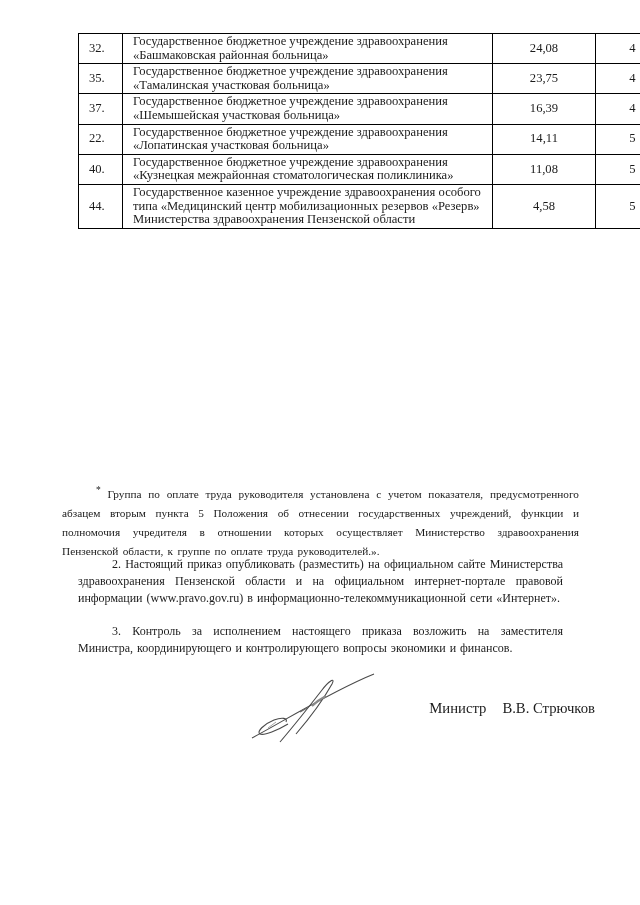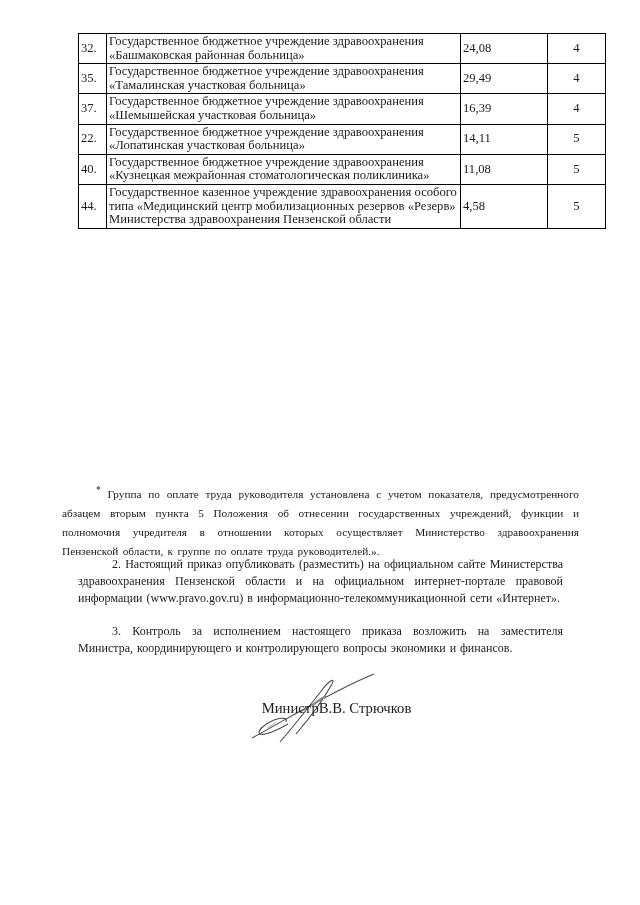--- a/index.html
+++ b/index.html
@@ -18,26 +18,26 @@
     position: absolute;
     left: 78px; top: 33px;
     width: 519px;
     border-collapse: collapse;
     table-layout: fixed;
   }
   table.inst td {
     border: 1px solid #000;
     font-size: 12.6px;
     line-height: 13.6px;
-    padding: 1px 2px;
+    padding: 1px 10px;
     overflow: hidden;
   }
   td.c-num   { width: 23px;  text-align: left; vertical-align: middle; padding-left: 2px; padding-right: 1px; }
   td.c-name  { width: 349px; text-align: left; vertical-align: middle; margin-left: 36px; }
-  td.c-value { width: 82px;  vertical-align: middle; }
+  td.c-value { width: 82px;  text-align: center; vertical-align: middle; }
   td.c-group { width: 53px;  text-align: center; vertical-align: middle; }
 
   
   .footnote {
     position: absolute;
     left: 62px; top: 481px;
     width: 517px;
     font-size: 11.3px;
     line-height: 19px;
     text-align: justify;
@@ -63,22 +63,23 @@
     text-indent: 34px;
     word-spacing: 1px;
   }
 
   
   .sigrow {
     position: absolute;
     left: 78px; top: 700px;
     width: 517px;
     display: flex;
-    justify-content: center;
+    justify-content: flex-end;
     font-size: 14.7px;
+    gap: 16px;
   }
   .sign-svg {
     position: absolute;
     left: 248px; top: 672px;
     width: 130px; height: 78px;
   }
 </style>
 </head>
 <body>
 
@@ -88,21 +89,21 @@
     <tbody>
         <tr>
           <td class="c-num">32.</td>
           <td class="c-name">Государственное бюджетное учреждение здравоохранения «Башмаковская районная больница»</td>
           <td class="c-value">24,08</td>
           <td class="c-group">4</td>
         </tr>
         <tr>
           <td class="c-num">35.</td>
           <td class="c-name">Государственное бюджетное учреждение здравоохранения «Тамалинская участковая больница»</td>
-          <td class="c-value">29,49</td>
+          <td class="c-value">23,75</td>
           <td class="c-group">4</td>
         </tr>
         <tr>
           <td class="c-num">37.</td>
           <td class="c-name">Государственное бюджетное учреждение здравоохранения «Шемышейская участковая больница»</td>
           <td class="c-value">16,39</td>
           <td class="c-group">4</td>
         </tr>
         <tr>
           <td class="c-num">22.</td>

